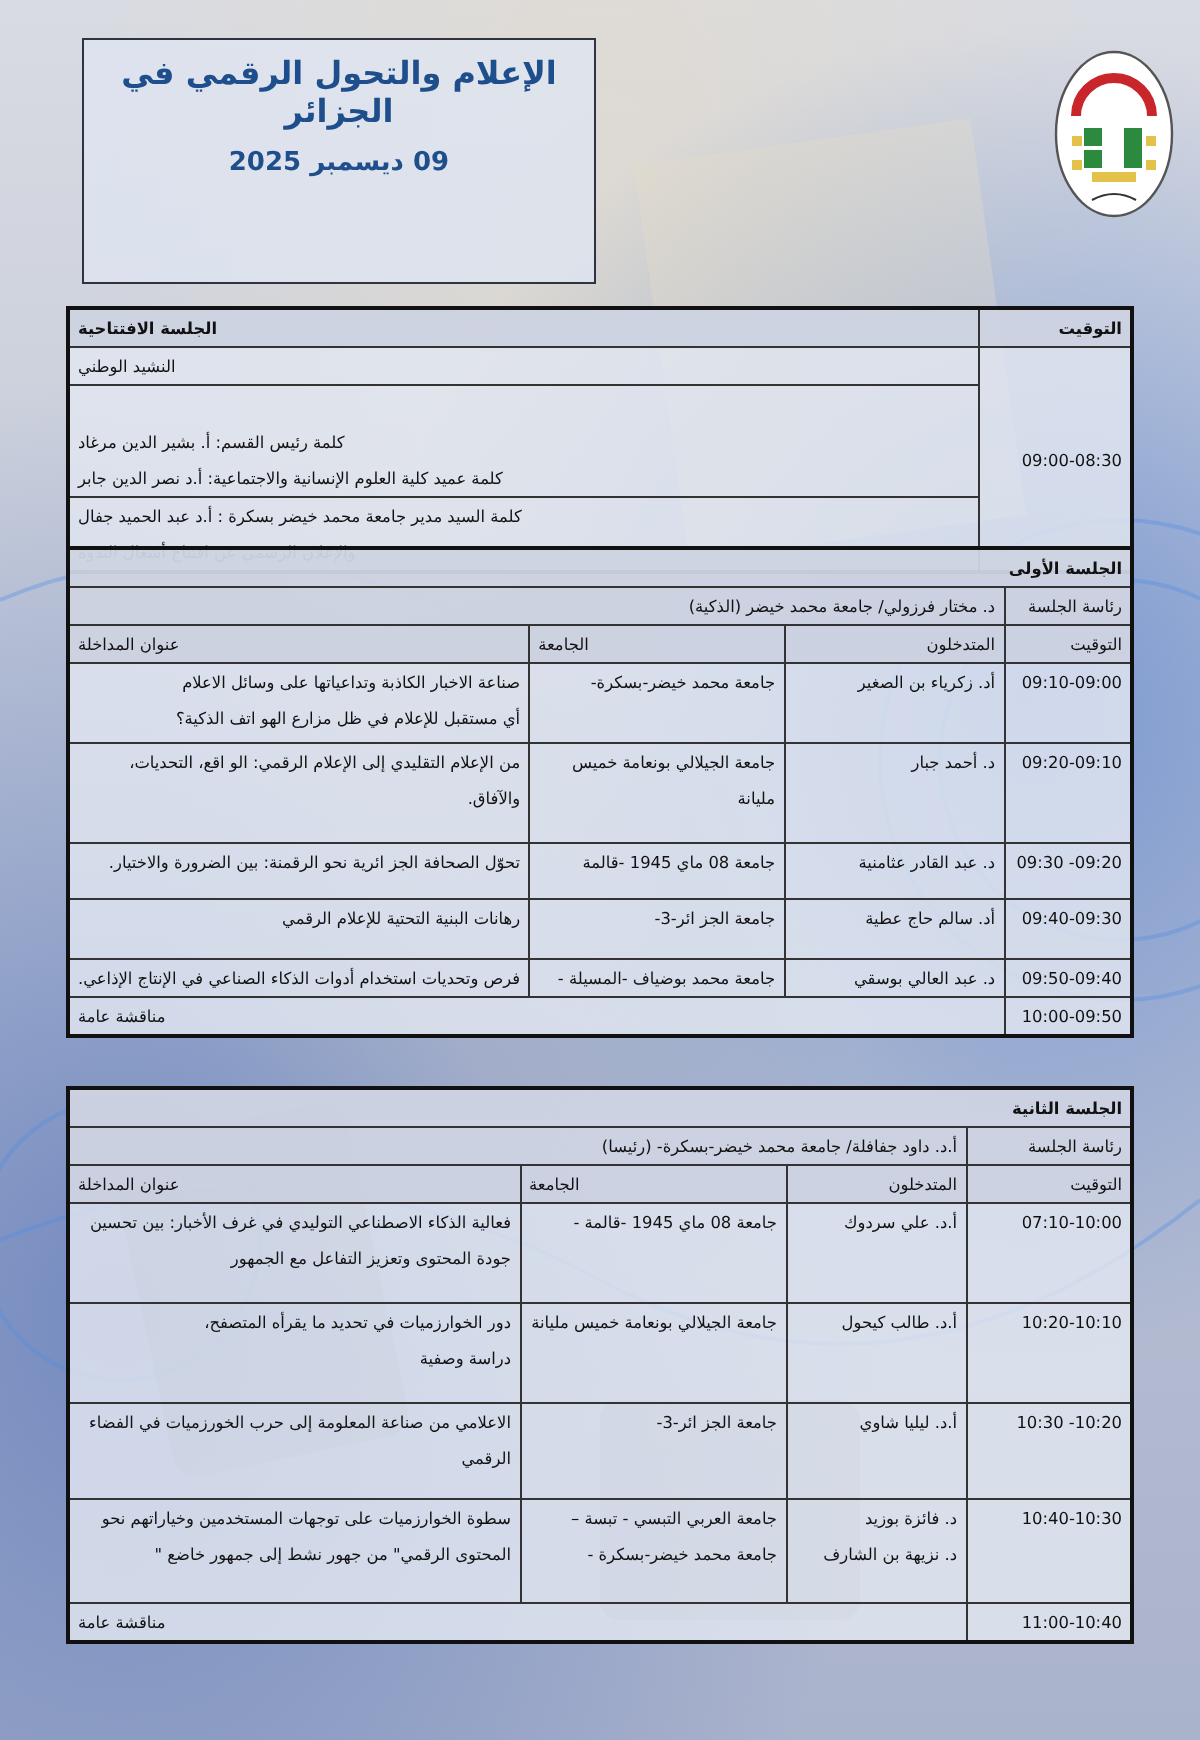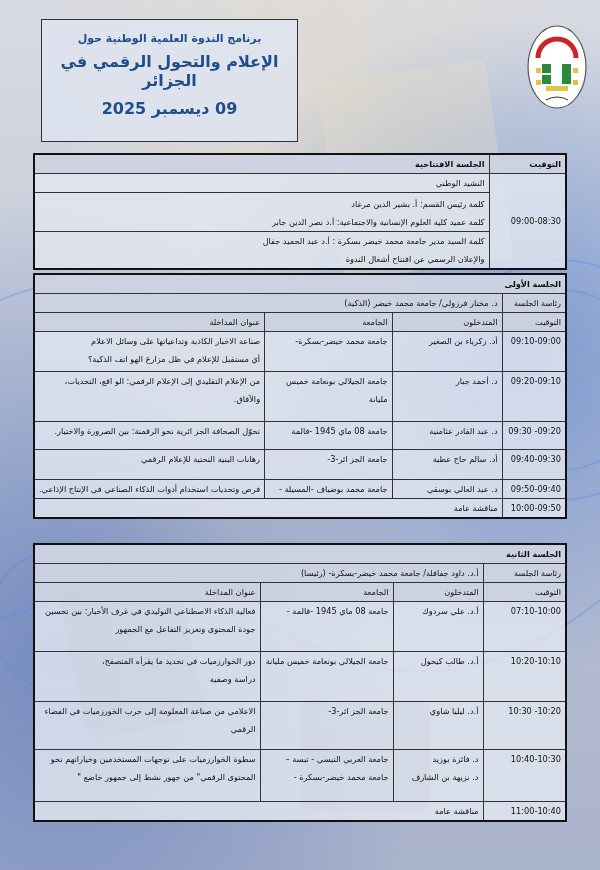--- a/index.html
+++ b/index.html
@@ -17,31 +17,31 @@
 
   
   .uni-block { position:absolute; top:18px; right:12px; width:250px; height:95px; }
   .logo { position:absolute; right:0; top:6px; width:62px; height:86px; }
   .uni-lines { position:absolute; right:70px; top:10px; width:190px; text-align:center;
     font-family:"DejaVu Sans", sans-serif; font-weight:bold; font-size:10px; color:#111; line-height:16.5px; }
   .title-box { position:absolute; top:19px; left:41px; width:255px; height:121px;
     border:1.5px solid #2f3340; background:rgba(222,228,240,0.82); text-align:center; }
   .tb-1 { font-size:11px; font-weight:bold; color:#1f4e8c; margin-top:12px; }
   .tb-2 { font-size:16px; font-weight:bold; color:#1f4e8c; margin-top:7px; }
-  .tb-3 { font-size:16px; font-weight:bold; color:#1f4e8c; margin-top:9px; direction:rtl; }
+  .tb-3 { font-size:13px; font-weight:bold; color:#1f4e8c; margin-top:9px; direction:rtl; }
   .tb-4 { font-size:10.5px; font-weight:bold; color:#1f4e8c; margin-top:9px; }
 
   
   table.sched { position:absolute; border-collapse:collapse; direction:rtl;
     background:rgba(226,230,240,0.82); border:2.5px solid #111; }
   table.sched td { border:1px solid #333; font-size:8.2px; color:#111; padding:0 4px; vertical-align:top; line-height:18px; }
   .t1 { top:153px; left:33px; width:534px; }
   .t2 { top:273px; left:33px; width:534px; }
   .t3 { top:543px; left:33px; width:534px; }
-  .center { text-align:right; }
+  .center { text-align:left; }
   .time { text-align:right; white-space:nowrap; }
   .hdr { background:rgba(200,206,222,0.75); }
   .b { font-weight:bold; }
   .vmid { vertical-align:middle !important; }
 </style>
 </head>
 <body>
 
 <svg class="bg-deco" width="600" height="870" viewBox="0 0 600 870">
   <g fill="none" stroke="rgba(80,140,230,0.35)" stroke-width="2">
@@ -68,41 +68,40 @@
       <rect x="10" y="44" width="5" height="5" fill="#e3c24a"></rect>
       <rect x="10" y="56" width="5" height="5" fill="#e3c24a"></rect>
       <rect x="47" y="44" width="5" height="5" fill="#e3c24a"></rect>
       <rect x="47" y="56" width="5" height="5" fill="#e3c24a"></rect>
       <rect x="20" y="62" width="22" height="5" fill="#e3c24a"></rect>
       <path d="M20 76 Q31 70 42 76" fill="none" stroke="#333" stroke-width="1"></path>
     </svg>
   </div>
 
   <div class="title-box">
-    <div class="tb-1">برنامج الندوة العلمية الوطنية حول</div>
     <div class="tb-2">الإعلام والتحول الرقمي في الجزائر</div>
     <div class="tb-3">09 ديسمبر 2025</div>
   </div>
 
   <table class="sched t1">
     <colgroup>
         <col style="width:77px">
         <col>
       </colgroup>
     <tbody>
         <tr class="hdr" style="height:18px">
       <td class="b">التوقيت</td>
       <td class="center b">الجلسة الافتتاحية</td>
     </tr>
     <tr style="height:18px">
       <td rowspan="4" class="time vmid">09:00-08:30</td>
       <td class="center">النشيد الوطني</td>
     </tr>
     <tr>
-      <td class="center" style="padding-top:2px">
+      <td class="center" style="padding-top:19px">
         <div>كلمة رئيس القسم: أ. بشير الدين مرغاد</div>
         <div>كلمة عميد كلية العلوم الإنسانية والاجتماعية: أ.د نصر الدين جابر</div>
       </td>
     </tr>
     <tr>
       <td class="center">
         <div>كلمة السيد مدير جامعة محمد خيضر بسكرة : أ.د عبد الحميد جفال</div>
         <div>والإعلان الرسمي عن افتتاح أشغال الندوة</div>
       </td>
     </tr>

